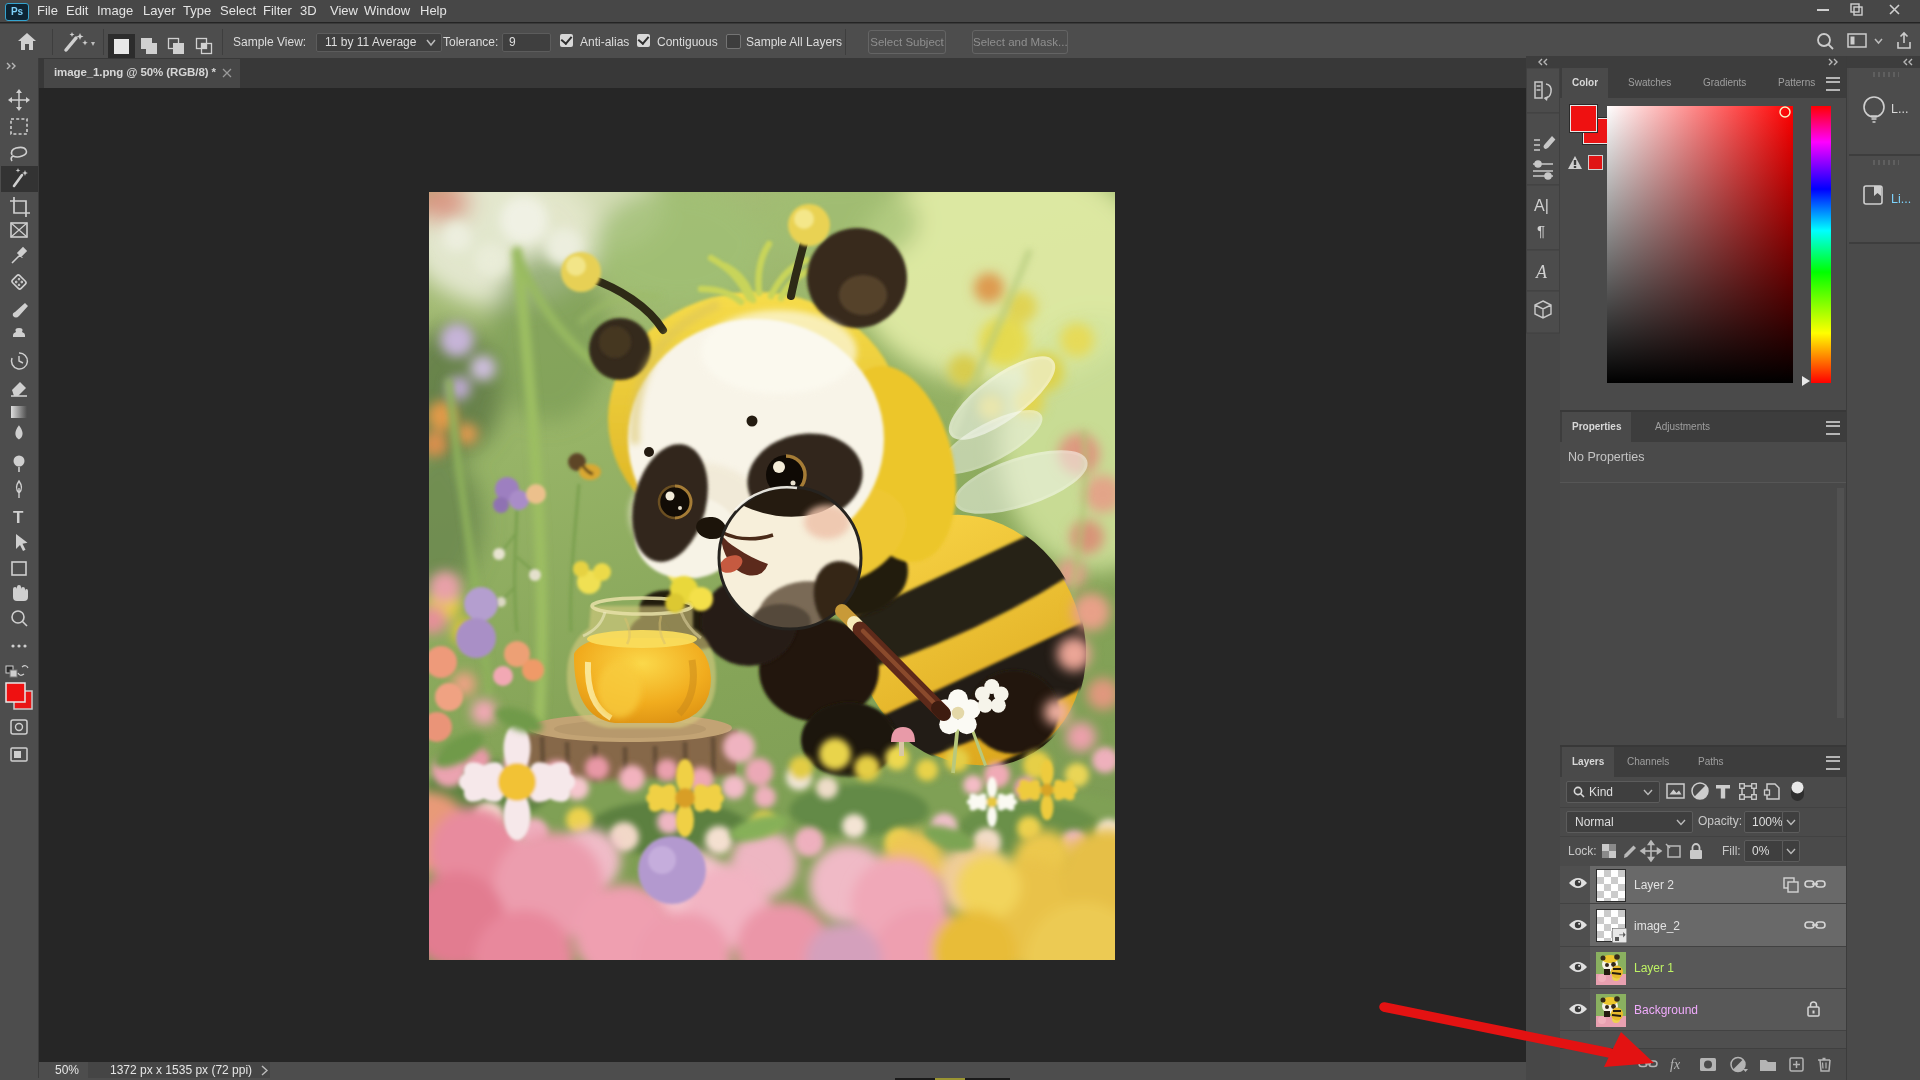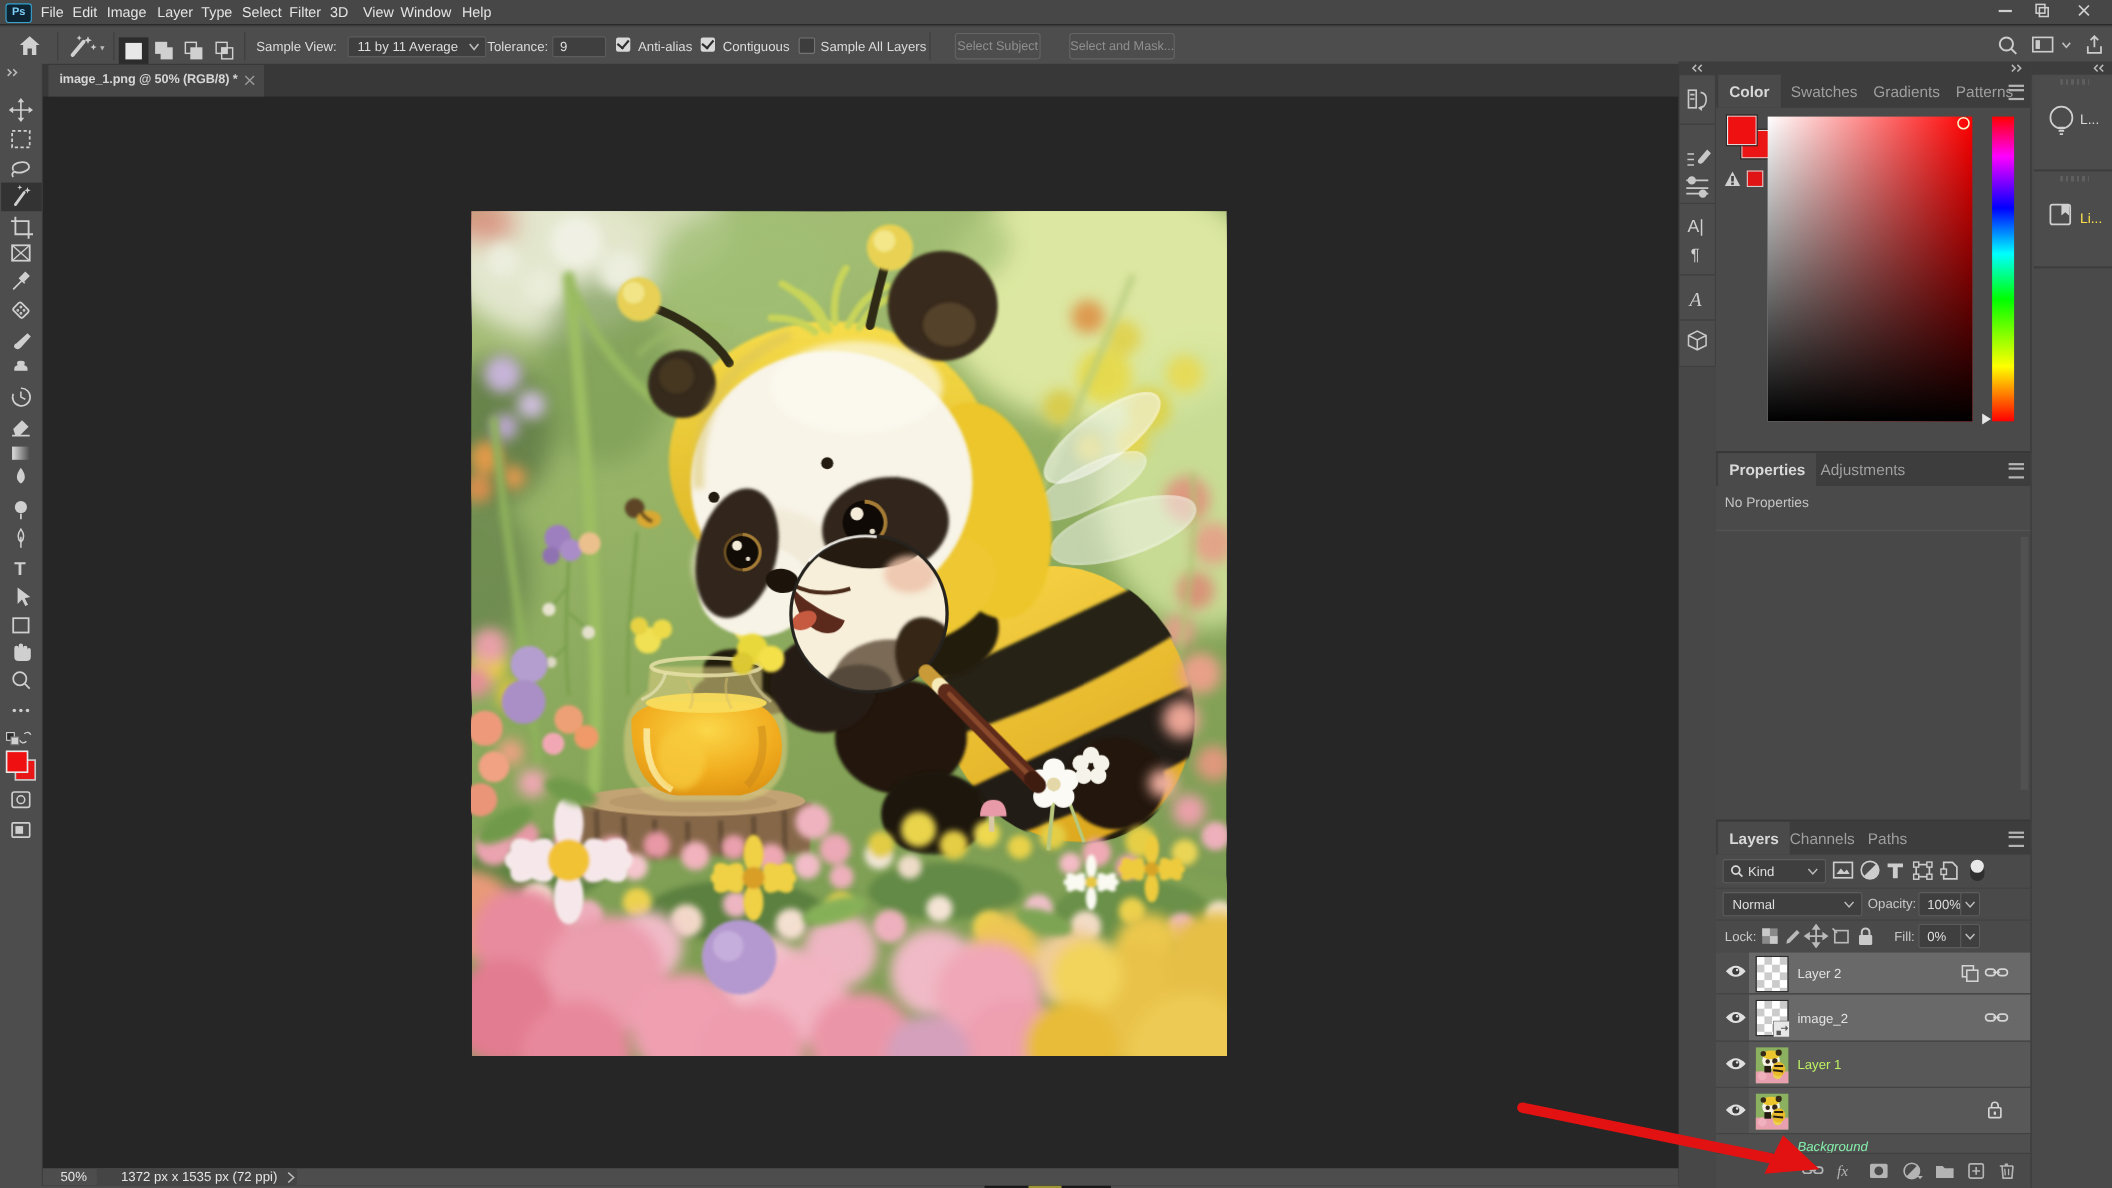--- a/index.html
+++ b/index.html
@@ -10,21 +10,21 @@
   #toolbar{left:0;top:58px;width:38px;height:1022px;background:#4d4d4d;border-right:1px solid #3c3c3c;}
   #tabbar{left:39px;top:58px;width:1487px;height:30px;background:#383838;}
   #activetab{position:absolute;left:5px;top:1px;width:196px;height:29px;background:#474747;color:#d6d6d6;font-size:11.5px;font-weight:bold;letter-spacing:-0.1px;}
   #canvas{left:39px;top:88px;width:1487px;height:974px;background:#262626;}
   #statusbar{left:39px;top:1062px;width:1487px;height:16px;background:#4d4d4d;color:#e5e5e5;font-size:12px;}
   #bottomstrip{left:0;top:1078px;width:1920px;height:2px;background:#4d4d4d;}
   #rightstrip{left:1526px;top:56px;width:34px;height:1024px;background:#474747;}
   #panels{left:1560px;top:56px;width:286px;height:1024px;background:#4a4a4a;}
   #farright{left:1846px;top:56px;width:74px;height:1024px;background:#4a4a4a;border-left:1px solid #3c3c3c;}
   .ptabrow{position:absolute;left:0;width:286px;height:30px;background:#3d3d3d;}
-  .ptab{position:absolute;top:0;height:30px;line-height:30px;padding:0 10px;font-size:14px;color:#9f9f9f;}
+  .ptab{position:absolute;top:0;height:30px;line-height:30px;padding:0 10px;font-size:10px;color:#9f9f9f;}
   .ptab.active{background:#4a4a4a;color:#d8d8d8;font-weight:bold;}
   .hamb{position:absolute;width:14px;height:10px;border-top:2px solid #b5b5b5;border-bottom:2px solid #b5b5b5;}
   .hamb:after{content:"";position:absolute;left:0;top:2px;width:14px;height:2px;background:#b5b5b5;}
   .dd{position:absolute;background:#3f3f3f;border:1px solid #5c5c5c;border-radius:2px;color:#dedede;font-size:12px;}
   .chk{position:absolute;width:13px;height:13px;background:#d8d8d8;border-radius:2px;}
   .chk:after{content:"";position:absolute;left:3px;top:0px;width:5px;height:8px;border:solid #2e2e2e;border-width:0 2px 2px 0;transform:rotate(40deg);}
   .chku{position:absolute;width:13px;height:13px;background:#3d3d3d;border:1px solid #747474;border-radius:2px;}
   .dbtn{position:absolute;height:22px;line-height:22px;border:1px solid #646464;border-radius:3px;color:#8f8f8f;font-size:11.5px;text-align:center;white-space:nowrap;}
   .sep{position:absolute;width:1px;background:#3e3e3e;}
 </style>
@@ -889,21 +889,21 @@
       <circle cx="11" cy="13" r="2" fill="#33281a"></circle>
       <circle cx="17.5" cy="12.5" r="2.4" fill="#33281a"></circle>
       <ellipse cx="21" cy="20" rx="6" ry="6.5" fill="#e8ba2c"></ellipse>
       <path d="M17 17 l8 0 M16 21 l9 1" stroke="#241b10" stroke-width="1.8"></path>
       <rect x="8" y="17" width="6" height="6" fill="#241b10"></rect>
     </svg>
 
   <div class="abs" style="left:74px;top:822px;color:#e2e2e2;font-size:12px;">Layer 2</div>
   <div class="abs" style="left:74px;top:863px;color:#e2e2e2;font-size:12px;">image_2</div>
   <div class="abs" style="left:74px;top:905px;color:#bef264;font-size:12px;">Layer 1</div>
-  <div class="abs" style="left:74px;top:979px;color:#86efac;font-size:12px;font-style:italic;">Background</div>
+  <div class="abs" style="left:74px;top:947px;color:#f0abfc;font-size:12px;">Background</div>
 
   <svg class="abs" style="left:222px;top:820px;" width="20" height="17">
     <rect x="2" y="2" width="10" height="10" fill="none" stroke="#d5d5d5" stroke-width="1.4"></rect>
     <rect x="6" y="6" width="10" height="10" fill="#696969" stroke="#d5d5d5" stroke-width="1.4"></rect>
   </svg>
   <svg class="abs" style="left:244px;top:821px;" width="22" height="14" viewBox="0 0 22 14">
     <g fill="none" stroke="#d5d5d5" stroke-width="1.6">
         <rect x="1" y="4" width="9" height="6" rx="3"></rect>
         <rect x="12" y="4" width="9" height="6" rx="3"></rect>
         <line x1="8" y1="7" x2="14" y2="7"></line>
@@ -969,21 +969,21 @@
         <path d="M9.5 22 h7 M10.5 25 h5 M11.5 28 h3" stroke="#cfcfcf" stroke-width="1.6" fill="none"></path>
       </svg>
     <div style="position:absolute;left:42px;top:34px;color:#d8d8d8;font-size:12.5px;">L...</div>
   </div>
   <div class="abs" style="left:2px;top:100px;width:72px;height:86px;background:#4c4c4c;border-bottom:2px solid #3d3d3d;">
     <div style="position:absolute;left:24px;top:4px;width:26px;height:5px;background:repeating-linear-gradient(90deg,#5f5f5f 0 2px,#4c4c4c 2px 5px);"></div>
     <svg style="position:absolute;left:13px;top:28px;" width="26" height="30">
         <rect x="2" y="2" width="18" height="18" rx="2" fill="none" stroke="#cfcfcf" stroke-width="1.6"></rect>
         <path d="M12 2 v10 l3.5 -3 3.5 3 V2" fill="#cfcfcf"></path>
       </svg>
-    <div style="position:absolute;left:42px;top:36px;color:#fde047;font-size:12.5px;">Li...</div>
+    <div style="position:absolute;left:42px;top:36px;color:#7dd3fc;font-size:12.5px;">Li...</div>
   </div>
 </div>
 
 <div class="abs" style="left:1526px;top:56px;width:34px;height:12px;background:#3d3d3d;"></div>
 <svg class="abs" style="left:1538px;top:58px;" width="14" height="8">
     <path d="M4 1 l-3 3 3 3 M9 1 l-3 3 3 3" fill="none" stroke="#b8b8b8" stroke-width="1.4"></path>
   </svg>
 <svg class="abs" style="left:1526px;top:68px;" width="34" height="290" viewBox="0 0 34 290">
   <rect x="0.5" y="0" width="33" height="45" fill="#4c4c4c" stroke="#404040"></rect>
   <rect x="0.5" y="45" width="33" height="72" fill="#4c4c4c" stroke="#404040"></rect>

